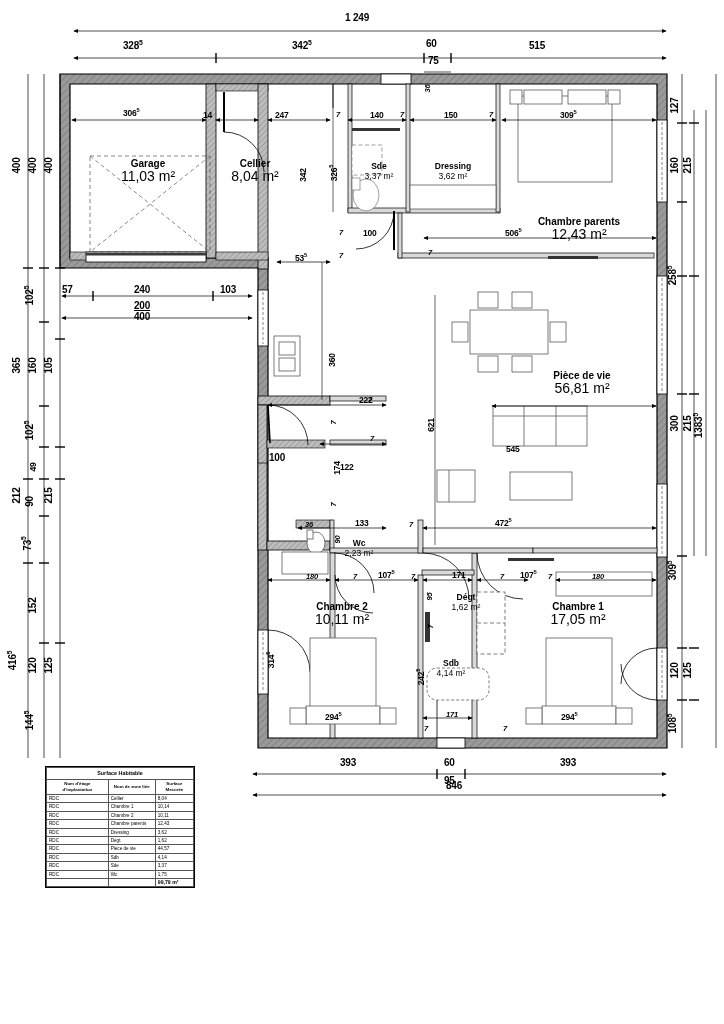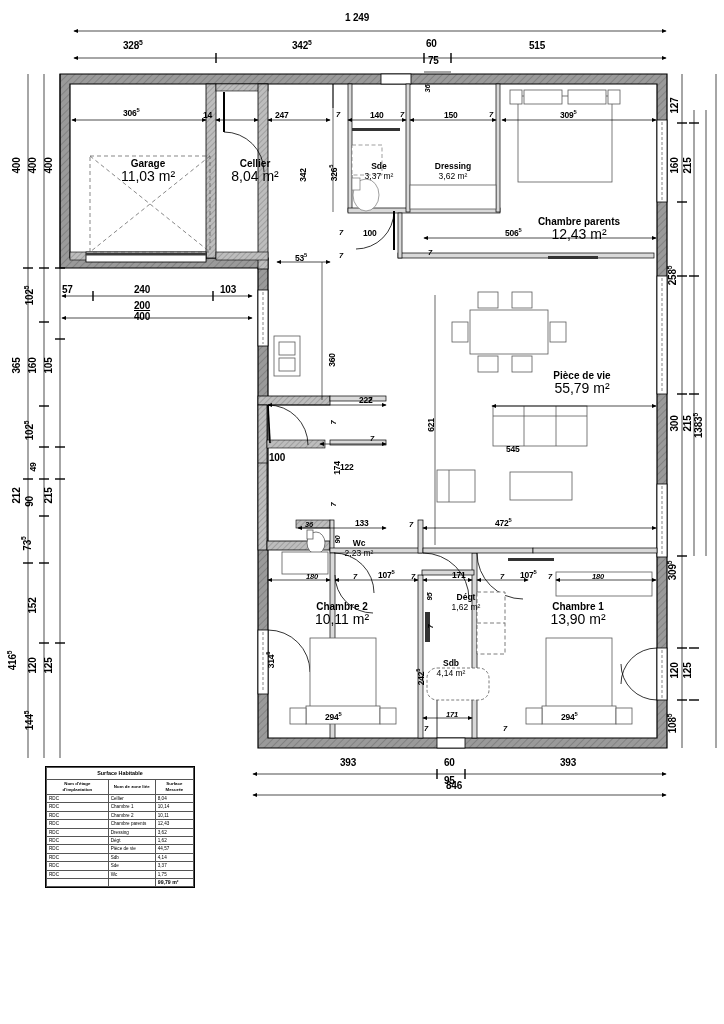--- a/index.html
+++ b/index.html
@@ -437,41 +437,41 @@
   <div class="room small" style="left:412px;top:161px;width:82px;">
     <div class="nm">Dressing</div>
     <div class="ar">3,62 m²</div>
   </div>
   <div class="room" style="left:505px;top:216px;width:148px;">
     <div class="nm">Chambre parents</div>
     <div class="ar">12,43 m²</div>
   </div>
   <div class="room" style="left:530px;top:370px;width:104px;">
     <div class="nm">Pièce de vie</div>
-    <div class="ar">55,79 m²</div>
+    <div class="ar">56,81 m²</div>
   </div>
   <div class="room small" style="left:336px;top:538px;width:46px;">
     <div class="nm">Wc</div>
     <div class="ar">2,23 m²</div>
   </div>
   <div class="room small" style="left:440px;top:592px;width:52px;">
     <div class="nm">Dégt</div>
     <div class="ar">1,62 m²</div>
   </div>
   <div class="room small" style="left:424px;top:658px;width:54px;">
     <div class="nm">Sdb</div>
     <div class="ar">4,14 m²</div>
   </div>
   <div class="room" style="left:297px;top:601px;width:90px;">
     <div class="nm">Chambre 2</div>
     <div class="ar">10,11 m²</div>
   </div>
   <div class="room" style="left:533px;top:601px;width:90px;">
     <div class="nm">Chambre 1</div>
-    <div class="ar">13,90 m²</div>
+    <div class="ar">17,05 m²</div>
   </div>
 </div>
 
 <div id="tbl">
   <table>
     <tbody id="tbl-body">
         <tr>
           <td class="title" colspan="3">Surface Habitable</td>
         </tr>
         <tr>

